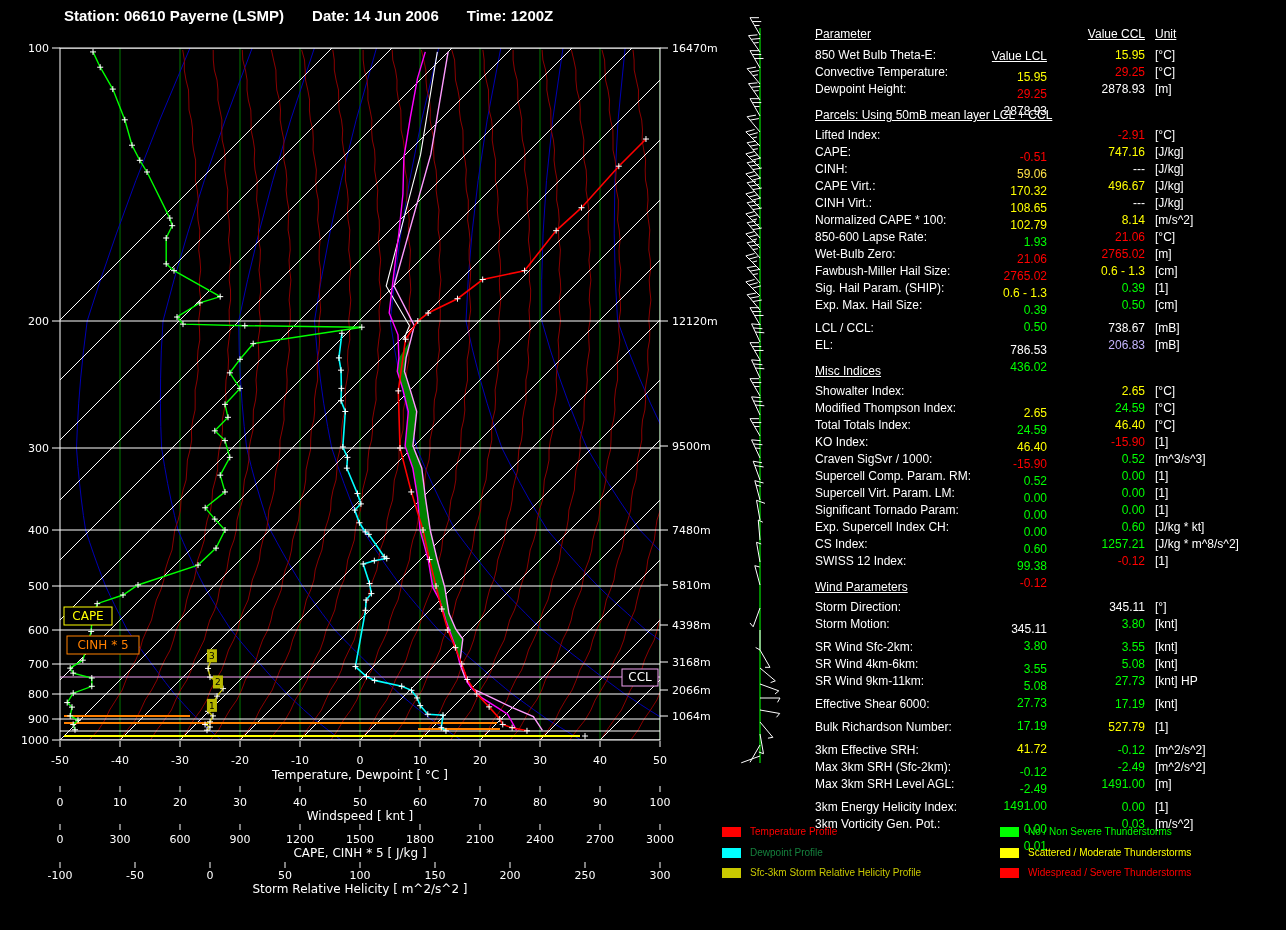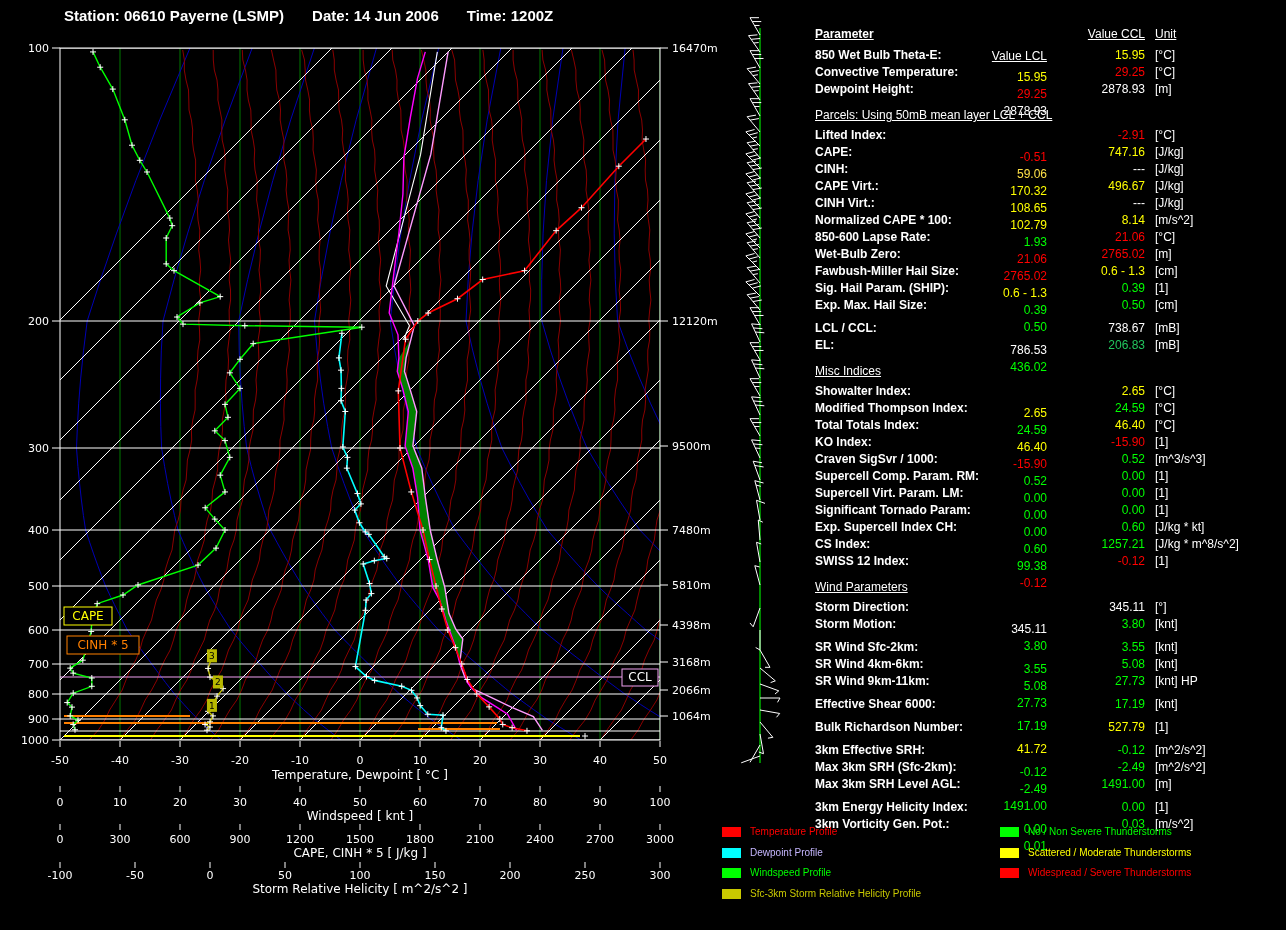--- a/index.html
+++ b/index.html
@@ -3,21 +3,21 @@
 <meta charset="utf-8">
 <style>
   html,body{margin:0;padding:0;background:#000;}
   #root{position:relative;width:1286px;height:930px;background:#000;overflow:hidden;
         font-family:"Liberation Sans",sans-serif;padding-left:35px;}
   .title{position:absolute;left:64px;top:7px;display:flex;gap:28px;
          color:#fff;font-weight:bold;font-size:15px;white-space:pre;}
   #chart{position:absolute;left:0;top:0;}
   #panel{position:absolute;left:815px;top:26px;width:470px;color:#fff;font-size:12px;}
   .hrow,.prow{display:flex;height:17px;line-height:17px;white-space:nowrap;}
-  .c-lab{flex:0 0 172px;font-weight:bold;}
+  .c-lab{flex:0 0 172px;}
   .c-lcl{flex:0 0 60px;text-align:right;margin-top:22px;}
   .c-ccl{flex:0 0 98px;text-align:right;}
   .c-unit{flex:1;padding-left:10px;}
   .hrow span{text-decoration:underline;}
   .sect{text-decoration:underline;margin-top:9px;margin-bottom:3px;height:17px;line-height:17px;}
   .gap{margin-top:6px;}
   .legend{position:absolute;font-size:10px;}
   .lrow{height:20.5px;line-height:20.5px;display:flex;align-items:center;white-space:nowrap;}
   .sw{display:inline-block;width:19px;height:10px;margin-right:9px;flex:0 0 19px;}
 </style>
@@ -777,21 +777,21 @@
       </div>
       <div class="prow gap">
         <span class="c-lab">LCL / CCL:</span>
         <span class="c-lcl" style="color: rgb(255, 255, 255);">786.53</span>
         <span class="c-ccl" style="color: rgb(255, 255, 255);">738.67</span>
         <span class="c-unit">[mB]</span>
       </div>
       <div class="prow">
         <span class="c-lab">EL:</span>
         <span class="c-lcl" style="color: rgb(0, 255, 0);">436.02</span>
-        <span class="c-ccl" style="color: #22c55e;">206.83</span>
+        <span class="c-ccl" style="color: #c4b5fd;">206.83</span>
         <span class="c-unit">[mB]</span>
       </div>
       <div class="sect">Misc Indices</div>
       <div class="prow">
         <span class="c-lab">Showalter Index:</span>
         <span class="c-lcl" style="color: rgb(255, 255, 0);">2.65</span>
         <span class="c-ccl" style="color: rgb(255, 255, 0);">2.65</span>
         <span class="c-unit">[°C]</span>
       </div>
       <div class="prow">
@@ -928,25 +928,21 @@
         <span class="c-unit">[m/s^2]</span>
       </div>
     </div>
   <div id="legendL" class="legend" style="left:722px;top:822px;">
       <div class="lrow">
         <span class="sw" style="background: rgb(255, 0, 0);"></span>
         <span style="color: rgb(255, 0, 0);">Temperature Profile</span>
       </div>
       <div class="lrow">
         <span class="sw" style="background: rgb(0, 255, 255);"></span>
-        <span style="color: #c4b5fd;">Dewpoint Profile</span>
-      </div>
-      <div class="lrow">
-        <span class="sw" style="background: rgb(0, 255, 0);"></span>
-        <span style="color: rgb(0, 255, 0);">Windspeed Profile</span>
+        <span style="color: #15803d;">Dewpoint Profile</span>
       </div>
       <div class="lrow">
         <span class="sw" style="background: rgb(200, 200, 0);"></span>
         <span style="color: rgb(200, 200, 0);">Sfc-3km Storm Relative Helicity Profile</span>
       </div>
     </div>
   <div id="legendR" class="legend" style="left:1000px;top:822px;">
       <div class="lrow">
         <span class="sw" style="background: rgb(0, 255, 0);"></span>
         <span style="color: rgb(0, 255, 0);">No / Non Severe Thunderstorms</span>

